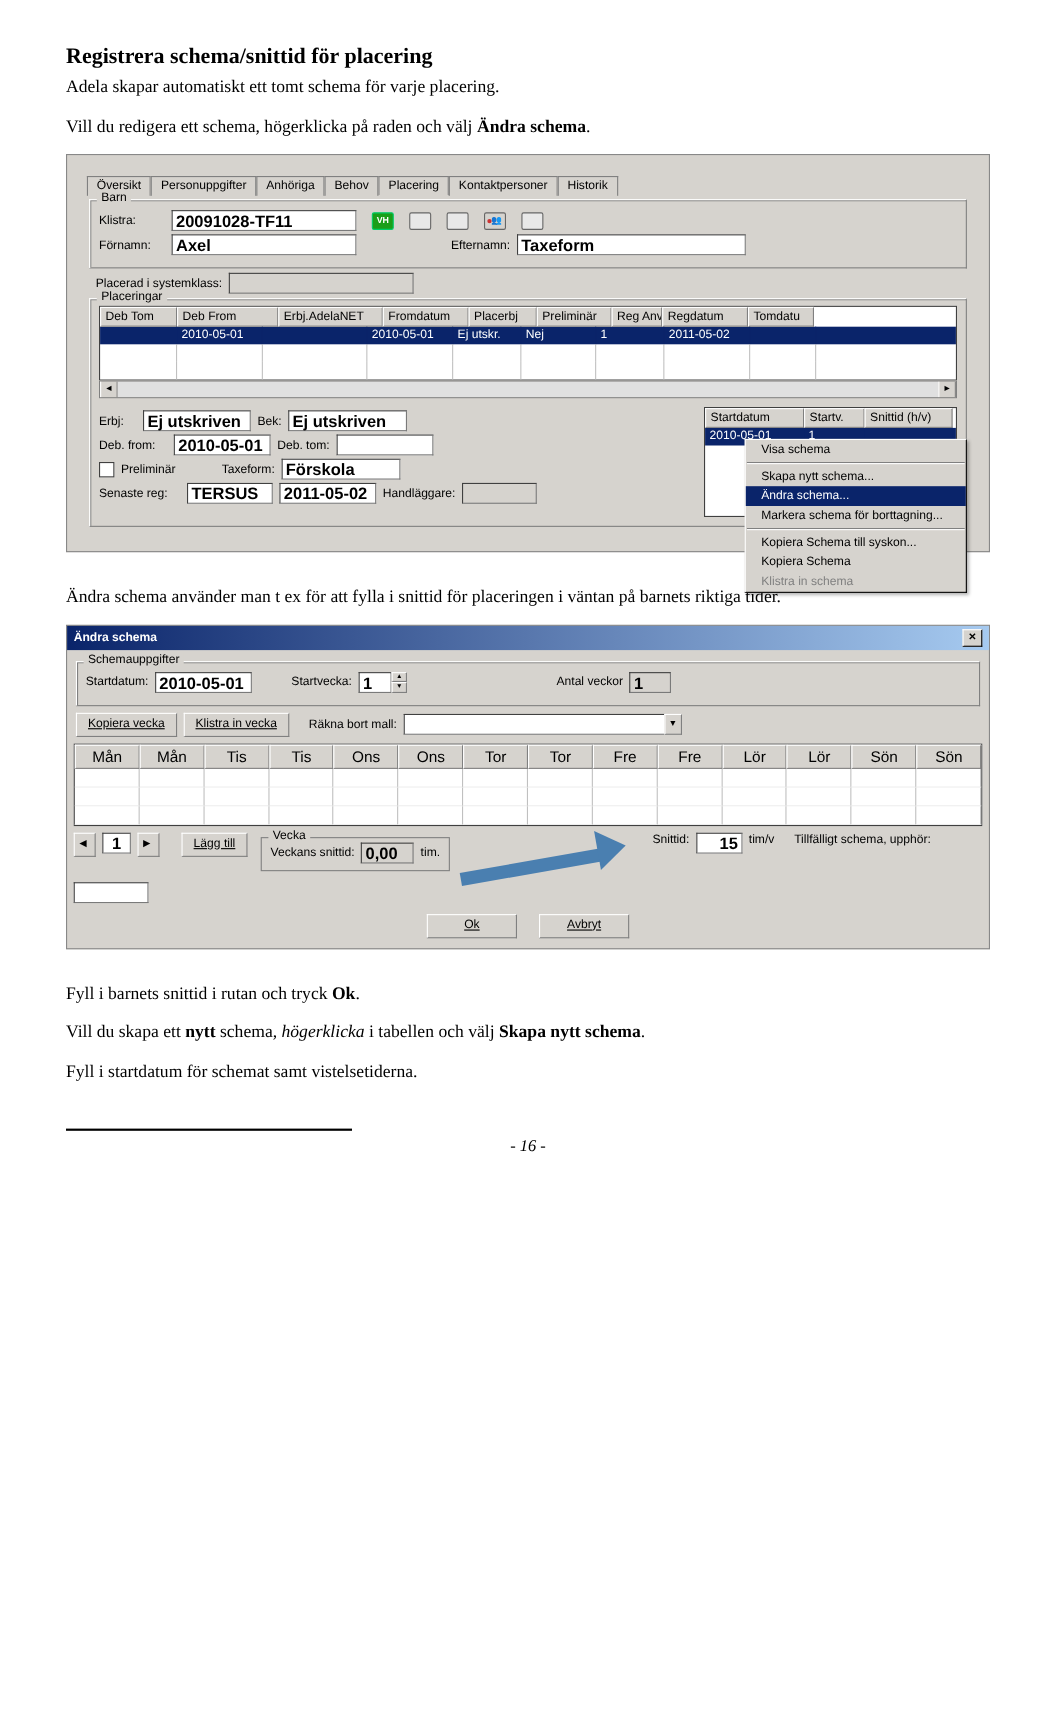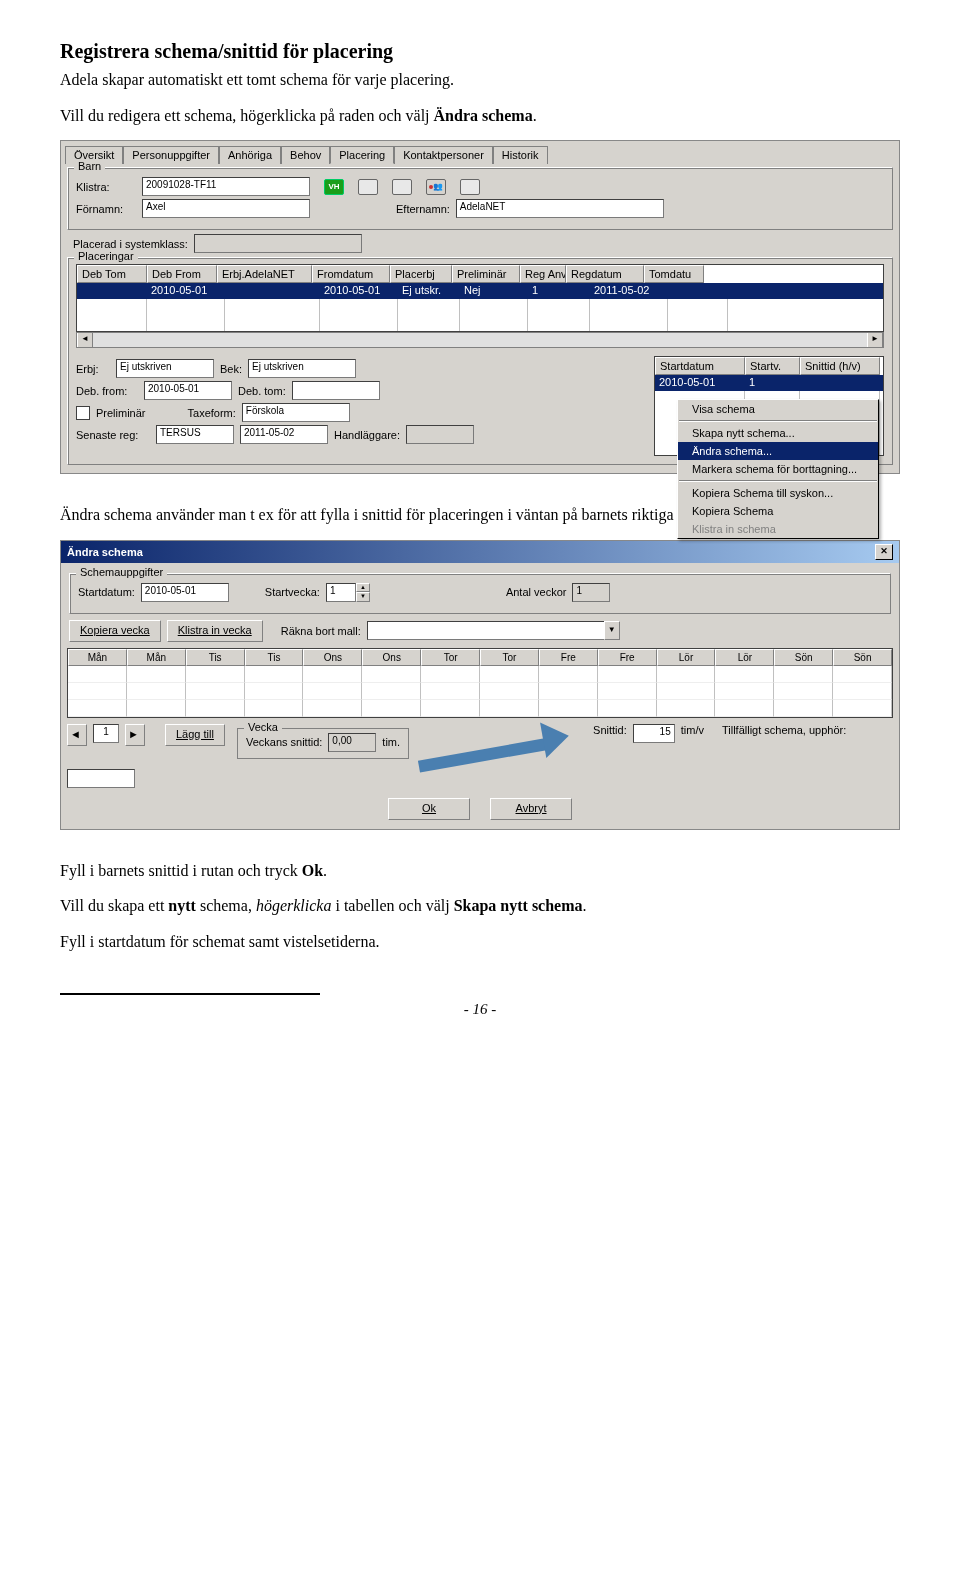--- a/index.html
+++ b/index.html
@@ -23,21 +23,21 @@
   }
   .bold { font-weight: bold; }
   .italic { font-style: italic; text-align: right; }
 
   
   .win {
     font-family: Tahoma, Arial, sans-serif;
     font-size: 11px;
     background: #d6d3ce;
     border: 1px solid #888;
-    padding: 4px;
+    padding: 18px;
     color: #000;
     margin: 10px 0 30px 0;
   }
   .tabs {
     display: flex;
     gap: 0;
     margin-bottom: 2px;
   }
   .tab {
     background: #d6d3ce;
@@ -82,24 +82,25 @@
     gap: 6px;
     margin: 3px 0;
     flex-wrap: wrap;
   }
   .lbl { font-size: 11px; }
   .tf {
     background: #fff;
     border: 1px solid #7a7a7a;
     border-top-color: #404040;
     border-left-color: #404040;
-    font-size: 10px;
+    font-size: 15px;
     padding: 1px 3px;
     height: 15px;
     box-sizing: content-box;
+    font-weight: bold;
   }
   .tf.ro { background: #d6d3ce; }
   .cb {
     width: 12px;
     height: 12px;
     background: #fff;
     border: 1px solid #404040;
     display: inline-block;
   }
   .btnflat {
@@ -245,21 +246,21 @@
   }
   .sched-head, .sched-row { display: flex; }
   .sched-head .sc {
     flex: 1;
     background: #d6d3ce;
     border: 1px solid #808080;
     border-top-color: #fff;
     border-left-color: #fff;
     padding: 2px 0;
     text-align: center;
-    font-size: 10px;
+    font-size: 14px;
   }
   .sched-row .sc {
     flex: 1;
     height: 16px;
     border-right: 1px solid #c0c0c0;
     border-bottom: 1px solid #eee;
   }
   .spin {
     display: inline-flex;
     align-items: stretch;
@@ -368,36 +369,36 @@
         <span class="sic off"></span>
         <span class="sic off"></span>
         <span class="sic people dot">👥</span>
         <span class="sic off"></span>
       </div>
     </div>
     <div class="row">
       <span class="lbl" style="width:60px">Förnamn:</span>
       <span class="tf" style="width:160px">Axel</span>
       <span class="lbl" style="margin-left:80px">Efternamn:</span>
-      <span class="tf" style="width:200px">AdelaNET</span>
+      <span class="tf" style="width:200px">Taxeform</span>
     </div>
   </div>
 
   <div class="row" style="margin:4px 8px">
     <span class="lbl">Placerad i systemklass:</span>
     <span class="tf ro" style="width:160px"></span>
   </div>
 
   <div class="group">
     <span class="group-title">Placeringar</span>
 
     <div class="grid">
       <div class="grid-head">
         <div class="gc" style="width:70px">Deb Tom</div>
-        <div class="gc" style="width:70px">Deb From</div>
+        <div class="gc" style="width:92px">Deb From</div>
         <div class="gc" style="width:95px">Erbj.AdelaNET</div>
         <div class="gc" style="width:78px">Fromdatum</div>
         <div class="gc" style="width:62px">Placerbj</div>
         <div class="gc" style="width:68px">Preliminär</div>
         <div class="gc" style="width:46px">Reg Anv</div>
         <div class="gc" style="width:78px">Regdatum</div>
         <div class="gc" style="width:60px">Tomdatu</div>
       </div>
       <div class="grid-row sel">
         <div class="gc" style="width:70px"></div>

